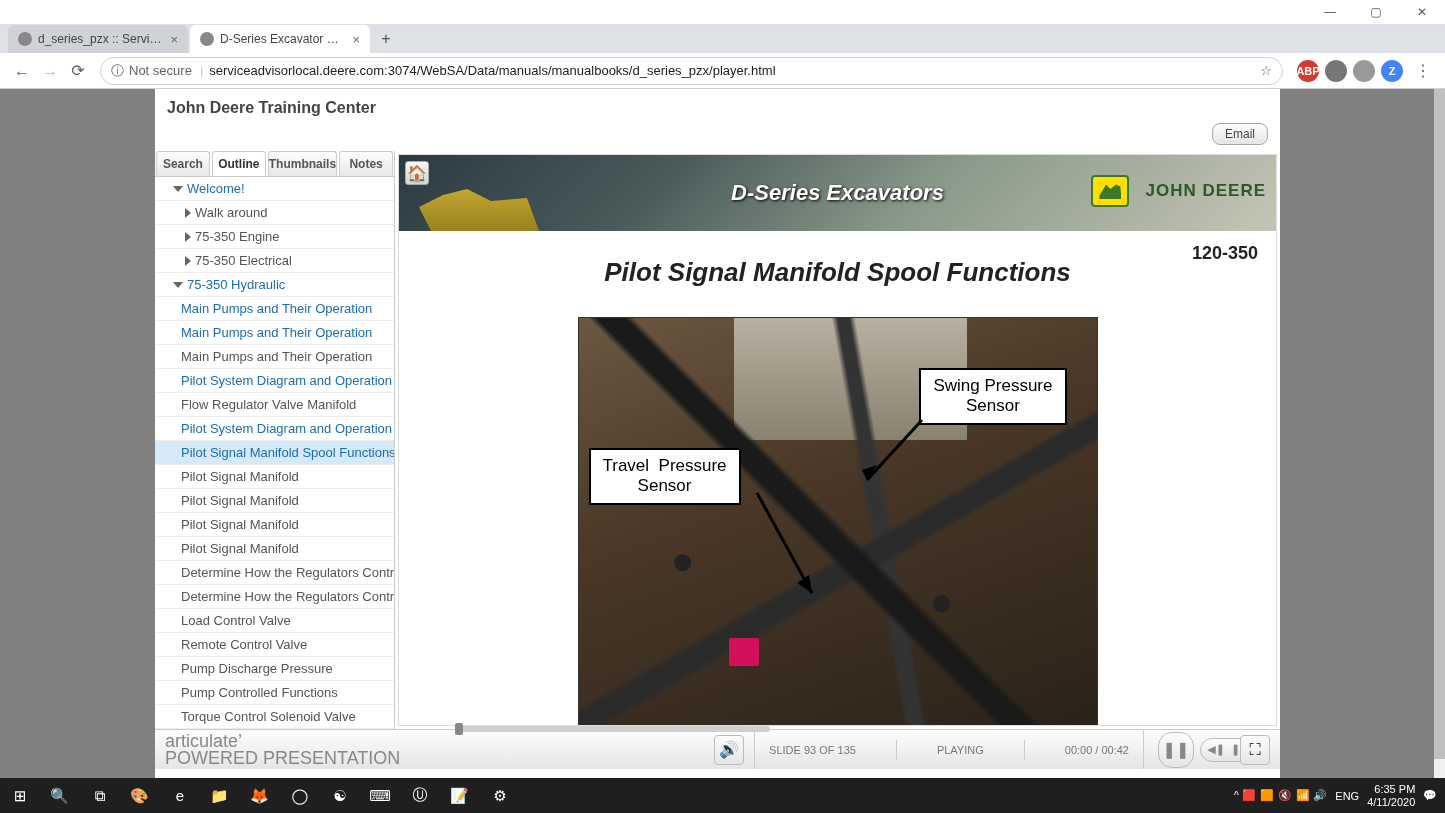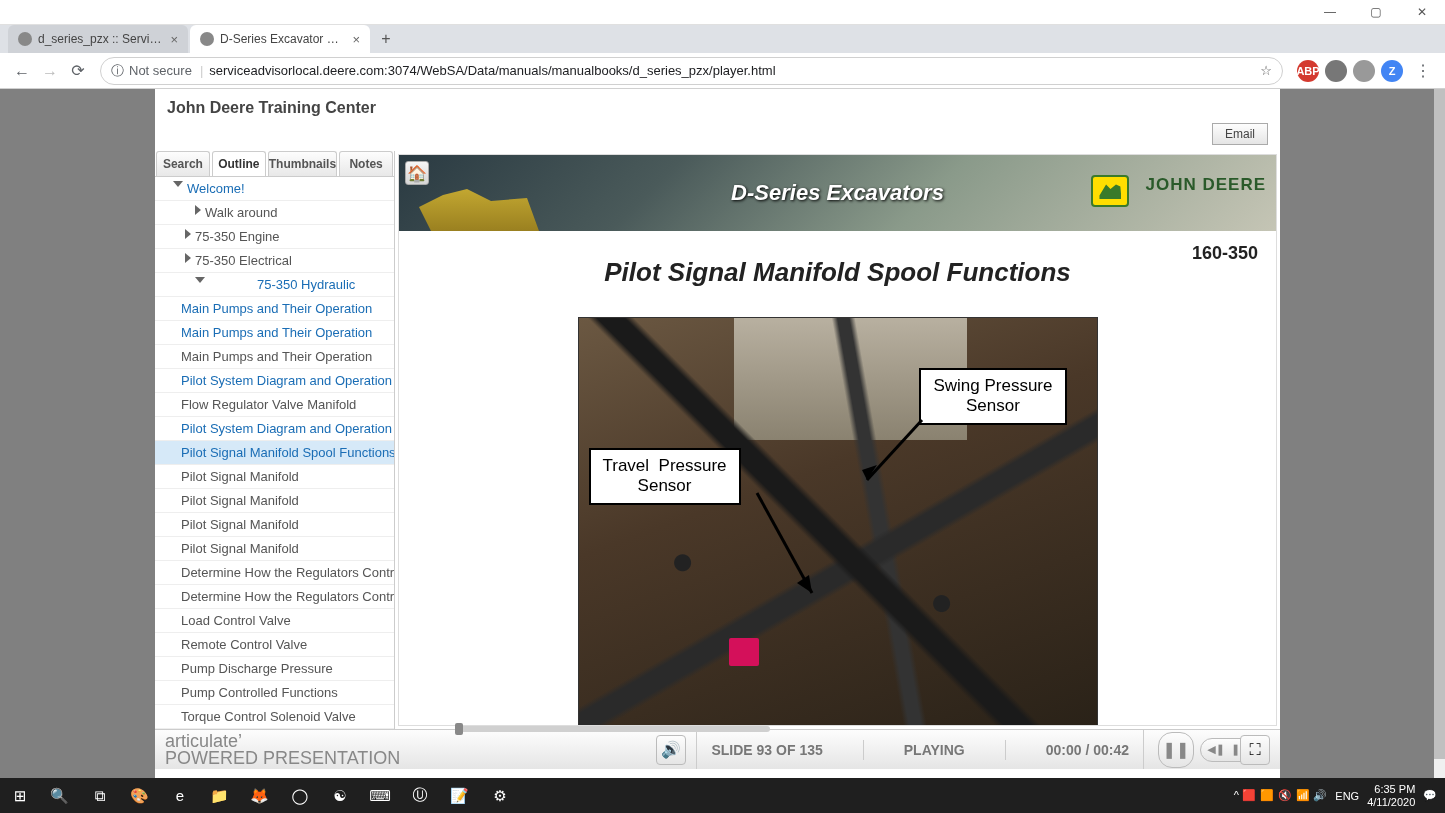--- a/index.html
+++ b/index.html
@@ -22,44 +22,44 @@
 .extico{width:22px;height:22px;border-radius:50%;display:flex;align-items:center;justify-content:center;font-size:11px;font-weight:bold;color:#fff}
 .content-viewport{position:absolute;top:89px;left:0;right:11px;bottom:35px;background:#808080;overflow:hidden}
 .vscroll{position:absolute;right:0;top:89px;bottom:35px;width:11px;background:#f0f0f0}
 .vscroll .thumb{position:absolute;top:0;width:11px;height:670px;background:#c0c0c0}
 .app{position:absolute;left:155px;top:0;width:1125px;height:690px;background:#fff}
 .apphead{height:26px;background:linear-gradient(#fdfdfd,#e8e8e8);border-bottom:1px solid #ccc;display:flex;align-items:center;padding:0 12px}
 .apphead .title{font-size:17px;font-weight:bold;color:#5a5a5a;font-style:italic;flex:1}
 .apphead .att{font-size:12px;font-weight:bold;color:#888;letter-spacing:0.5px}
 .subhead{height:62px;padding:10px 12px;position:relative}
 .subhead .tc{font-size:16px;font-weight:bold;color:#444}
-.emailbtn{position:absolute;right:12px;top:34px;padding:3px 12px;background:linear-gradient(#fdfdfd,#e5e5e5);border:1px solid #aaa;border-radius:0;font-size:12px;color:#444}
+.emailbtn{position:absolute;right:12px;top:34px;padding:3px 12px;background:linear-gradient(#fdfdfd,#e5e5e5);border:1px solid #aaa;border-radius:8px;font-size:12px;color:#444}
 .body-row{display:flex;height:578px}
 .sidebar{width:240px;border-right:1px solid #ccc;display:flex;flex-direction:column}
 .sbtabs{height:26px;display:flex;border-bottom:1px solid #ccc}
 .sbtab{flex:1;display:flex;align-items:center;justify-content:center;font-size:12px;font-weight:bold;color:#555;background:linear-gradient(#fdfdfd,#e8e8e8);border:1px solid #ccc;border-bottom:none;margin:0 1px;border-radius:3px 3px 0 0}
 .sbtab.active{background:#fff;color:#333}
 .tree{flex:1;overflow-y:auto;overflow-x:hidden;font-size:13px;position:relative}
 .tree::-webkit-scrollbar{width:15px}
 .tree::-webkit-scrollbar-track{background:#f0f0f0}
 .tree::-webkit-scrollbar-thumb{background:#c0c0c0;border:1px solid #a0a0a0}
-.titem{padding:4px 6px 4px 18px;border-bottom:1px solid #eee;color:#555;white-space:nowrap;overflow:hidden;display:flex;}
+.titem{padding:4px 6px 4px 18px;border-bottom:1px solid #eee;color:#555;white-space:nowrap;overflow:hidden;display:flex;align-items:center}
 .titem.link{color:#1a6db5}
 .titem.sub{padding-left:26px}
 .titem.active{background:#d6e9f8}
 .tarrow{display:inline-block;width:0;height:0;margin-right:4px}
 .tarrow.down{border-left:5px solid transparent;border-right:5px solid transparent;border-top:6px solid #666}
 .tarrow.right{border-top:5px solid transparent;border-bottom:5px solid transparent;border-left:6px solid #666}
 .slidearea{flex:1;background:#fff;padding:3px;position:relative}
 .slide{width:100%;height:100%;background:#fff;border:1px solid #ddd;position:relative;overflow:hidden}
 .homebtn{position:absolute;top:6px;left:6px;width:24px;height:24px;background:linear-gradient(#f5f5f5,#d5d5d5);border:1px solid #aaa;border-radius:3px;display:flex;align-items:center;justify-content:center;z-index:5}
 .banner{height:76px;background:linear-gradient(135deg,#2a3a42 0%,#4a5a5a 30%,#8a9a8a 60%,#c5c5b5 100%);position:relative;display:flex;align-items:center;justify-content:center}
 .banner .exc{position:absolute;left:20px;bottom:0;width:120px;height:60px;background:linear-gradient(#d4b838,#9a8020);clip-path:polygon(10% 100%,0 60%,20% 40%,40% 30%,60% 50%,90% 45%,100% 100%)}
 .banner .btitle{font-size:22px;font-weight:bold;color:#fff;text-shadow:1px 1px 3px #000;font-style:italic}
-.brand{position:absolute;right:10px;top:20px;display:flex;gap:16px}
+.brand{position:absolute;right:10px;top:20px;display:flex;align-items:center;gap:16px}
 .brand .logo{width:38px;height:32px;background:#ffde00;border:2px solid #3a7a2a;border-radius:4px;position:relative}
 .brand .logo::after{content:"";position:absolute;top:4px;left:6px;width:22px;height:18px;background:#3a7a2a;clip-path:polygon(0 80%,30% 20%,50% 45%,75% 20%,95% 30%,100% 100%,0 100%)}
 .brand .txt{font-size:17px;font-weight:bold;color:#2a5a2a;letter-spacing:1px}
 .slidebody{padding:8px 16px;position:relative;height:calc(100% - 76px)}
 .range{position:absolute;right:18px;top:12px;font-size:18px;font-weight:bold;color:#222}
 .stitle{text-align:center;font-size:26px;font-weight:bold;color:#222;margin-top:18px;font-style:italic}
 .photo{position:absolute;left:50%;transform:translateX(-50%);top:86px;width:520px;height:410px;background:linear-gradient(160deg,#6b5842 0%,#4a3828 40%,#2a2218 100%);border:1px solid #333}
 .photo::before{content:"";position:absolute;top:0;left:30%;width:45%;height:30%;background:linear-gradient(#b8b0a0,#8a8270)}
 .hoses{position:absolute;inset:0;background:
  radial-gradient(circle at 20% 60%,#222 0 8px,transparent 9px),
@@ -68,21 +68,21 @@
  linear-gradient(-30deg,transparent 40%,#2a2a2a 41% 44%,transparent 45%),
  linear-gradient(80deg,transparent 55%,#333 56% 58%,transparent 59%)}
 .taperose{position:absolute;bottom:60px;left:150px;width:30px;height:28px;background:#d4105a;border-radius:2px}
 .callout{position:absolute;background:#fff;border:2px solid #000;padding:6px 12px;font-size:17px;text-align:center;line-height:1.2}
 .arrow1{position:absolute;top:92px;right:165px;width:80px;height:80px}
 .arrow1 svg,.arrow2 svg{width:100%;height:100%}
 .arrow2{position:absolute;top:165px;left:168px;width:80px;height:120px}
 .playbar{height:40px;background:linear-gradient(#fdfdfd,#e5e5e5);border-top:1px solid #ccc;display:flex;align-items:center;padding:0 10px;position:relative}
 .artic{font-size:18px;color:#888;font-family:Liberation Sans, sans-serif;line-height:0.9}
 .volbtn{width:30px;height:30px;border:1px solid #bbb;border-radius:4px;background:linear-gradient(#fdfdfd,#e5e5e5);display:flex;align-items:center;justify-content:center;margin-left:auto;margin-right:10px}
-.prog-sec{display:flex;align-items:center;border-left:1px solid #ccc;border-right:1px solid #ccc;height:100%;padding:0 14px;gap:40px;font-size:14px;font-weight:bold;color:#777}
+.prog-sec{display:flex;align-items:center;border-left:1px solid #ccc;border-right:1px solid #ccc;height:100%;padding:0 14px;gap:40px;font-size:11px;font-weight:normal;color:#777}
 .prog-sec .vbar{width:1px;height:20px;background:#ccc}
 .pctrl{display:flex;align-items:center;gap:6px;margin:0 14px}
 .pbtn{border:1px solid #bbb;border-radius:14px;background:linear-gradient(#fdfdfd,#e5e5e5);display:flex;align-items:center;justify-content:center;color:#888}
 .pbtn.big{width:36px;height:36px;font-size:16px}
 .pbtn.pill{width:56px;height:24px;gap:6px;font-size:11px}
 .fsbtn{width:30px;height:30px;border:1px solid #bbb;border-radius:4px;background:linear-gradient(#fdfdfd,#e5e5e5);display:flex;align-items:center;justify-content:center;position:absolute;right:10px}
 .progtrack{position:absolute;top:-4px;left:300px;right:510px;height:6px;background:#d0d0d0;border-radius:3px}
 .progtrack .knob{position:absolute;left:0;top:-3px;width:8px;height:12px;background:#888;border-radius:2px}
 .taskbar{position:absolute;bottom:0;left:0;right:0;height:35px;background:#1f1f1f;display:flex;align-items:center}
 .tico{width:40px;height:35px;display:flex;align-items:center;justify-content:center;color:#fff;font-size:15px}
@@ -153,33 +153,33 @@
           <div class="sbtab">Search</div>
           <div class="sbtab active">Outline</div>
           <div class="sbtab">Thumbnails</div>
           <div class="sbtab">Notes</div>
         </div>
         <div class="tree" id="tree">
             <div class="titem link">
               <span class="tarrow down"></span>
               <span>Welcome!</span>
             </div>
-            <div class="titem" style="padding-left: 40px;">
+            <div class="titem" style="padding-left: 30px;">
               <span class="tarrow right"></span>
               <span>Walk around</span>
             </div>
             <div class="titem" style="padding-left: 30px;">
               <span class="tarrow right"></span>
               <span>75-350 Engine</span>
             </div>
             <div class="titem" style="padding-left: 30px;">
               <span class="tarrow right"></span>
               <span>75-350 Electrical</span>
             </div>
-            <div class="titem link" style="padding-left: 40px; gap: 48px;">
+            <div class="titem link" style="padding-left: 18px;">
               <span class="tarrow down"></span>
               <span>75-350 Hydraulic</span>
             </div>
             <div class="titem link sub">
               <span>Main Pumps and Their Operation</span>
             </div>
             <div class="titem link sub">
               <span>Main Pumps and Their Operation</span>
             </div>
             <div class="titem sub">
@@ -240,21 +240,21 @@
             </div>
           <div class="banner">
             <div class="exc"></div>
             <div class="btitle">D-Series Excavators</div>
             <div class="brand">
               <div class="logo"></div>
               <div class="txt">JOHN DEERE</div>
             </div>
           </div>
           <div class="slidebody">
-            <div class="range">160-350</div>
+            <div class="range">120-350</div>
             <div class="stitle">Pilot Signal Manifold Spool Functions</div>
             <div class="photo">
               <div class="hoses"></div>
               <div class="taperose"></div>
               <div class="callout" style="top:50px;right:30px">Swing Pressure<br>Sensor</div>
               <div class="arrow1"><svg viewBox="0 0 80 80">
                     <line x1="70" y1="10" x2="15" y2="70" stroke="#000" stroke-width="3"></line>
                     <polygon points="15,70 25,55 10,60" fill="#000"></polygon>
                   </svg></div>
               <div class="callout" style="top:130px;left:10px">Travel &nbsp;Pressure<br>Sensor</div>

